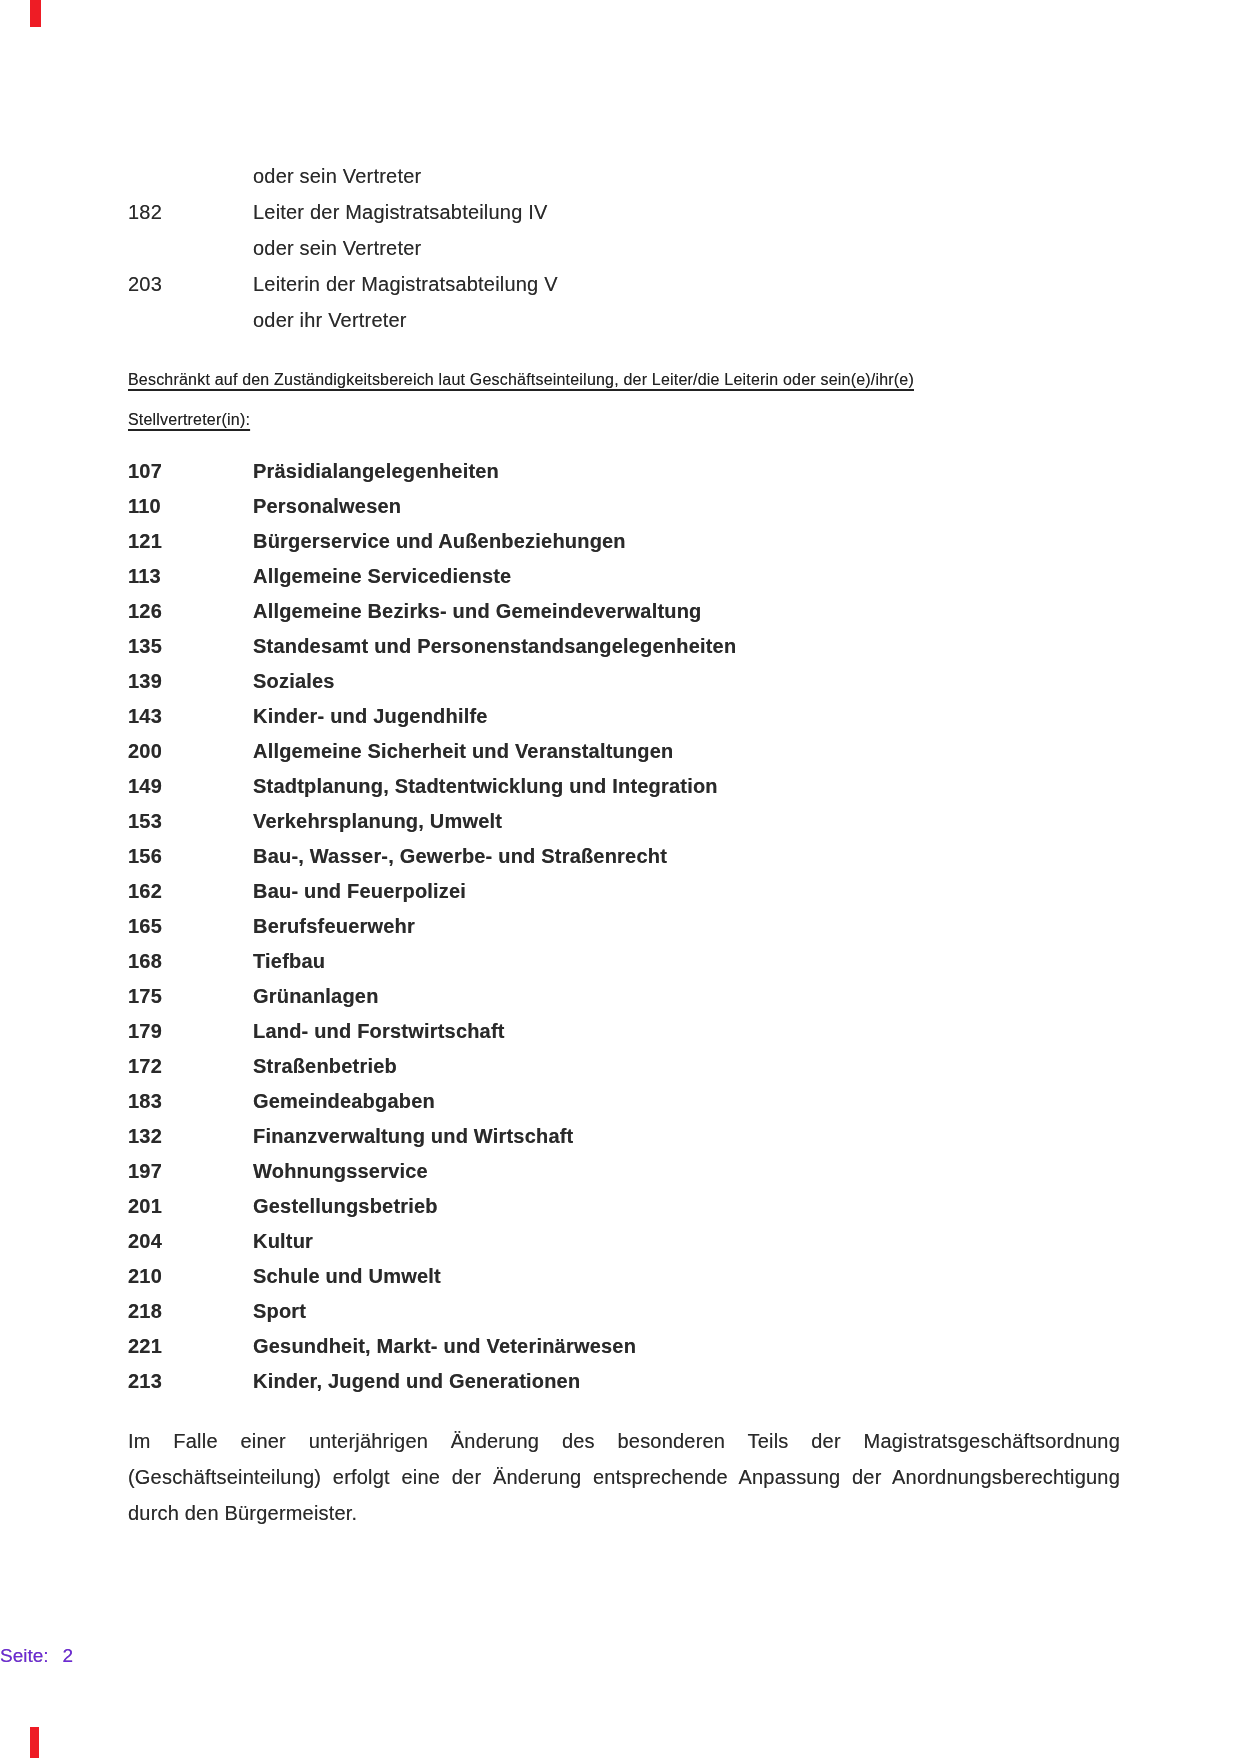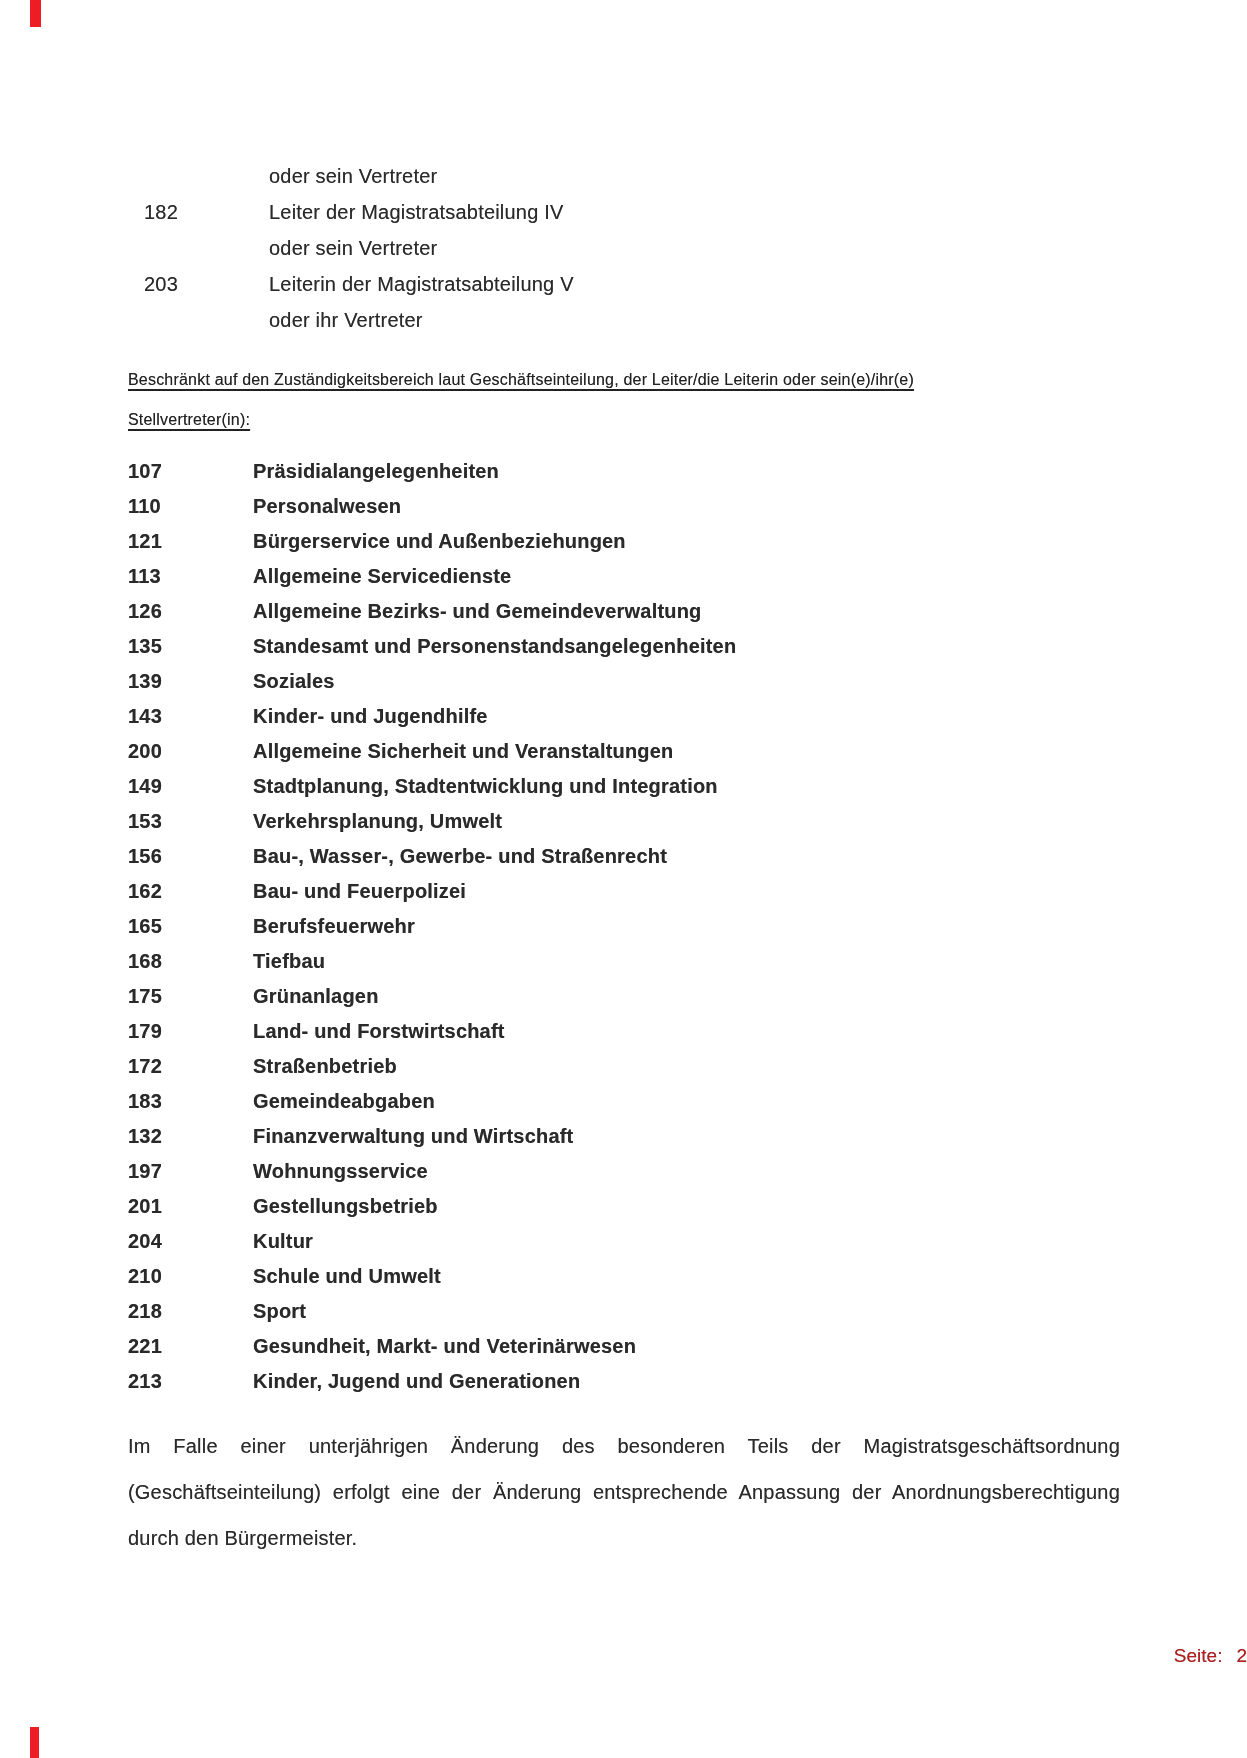--- a/index.html
+++ b/index.html
@@ -37,52 +37,52 @@
     width: 992px;
     font-size: 20px;
     letter-spacing: 0.2px;
     text-shadow: 0 0 0.5px rgba(40,40,40,0.55);
   }
 
   .row { display: flex; }
   .row .num   { flex: 0 0 125px; width: 125px; }
   .row .label { flex: 1 1 auto; }
 
-  .top-rows .row  { height: 36px; line-height: 36px; margin-left: 16px; }
+  .top-rows .row  { height: 36px; line-height: 36px; }
   .dept-rows      { margin-top: 14px; font-weight: bold; }
   .dept-rows .row { height: 35px; line-height: 35px; }
 
   .heading {
     margin: 22px 0 0 0;
     font-size: 16px;
     font-weight: 400;
     line-height: 40px;
     color: #222222;
   }
   .heading .u {
     text-decoration: underline;
     text-decoration-thickness: 2px;
     text-underline-offset: 4px;
   }
 
   .closing {
     margin: 24px 0 0 0;
     font-size: 20px;
-    line-height: 46px;
+    line-height: 36px;
     text-align: justify;
   }
 
   .footer {
     position: absolute;
     left: 0;
     top: 1645px;
     width: 100%;
-    text-align: right;
+    text-align: left;
     font-size: 19px;
-    color: #b91c1c;
+    color: #6d28d9;
     text-shadow: 0 0 0.5px rgba(40,40,40,0.55);
   }
   .footer .page-number { margin-left: 14px; }
 </style>
 </head>
 <body>
 
 <div class="page">
 
   <div class="scan-mark top"></div>

